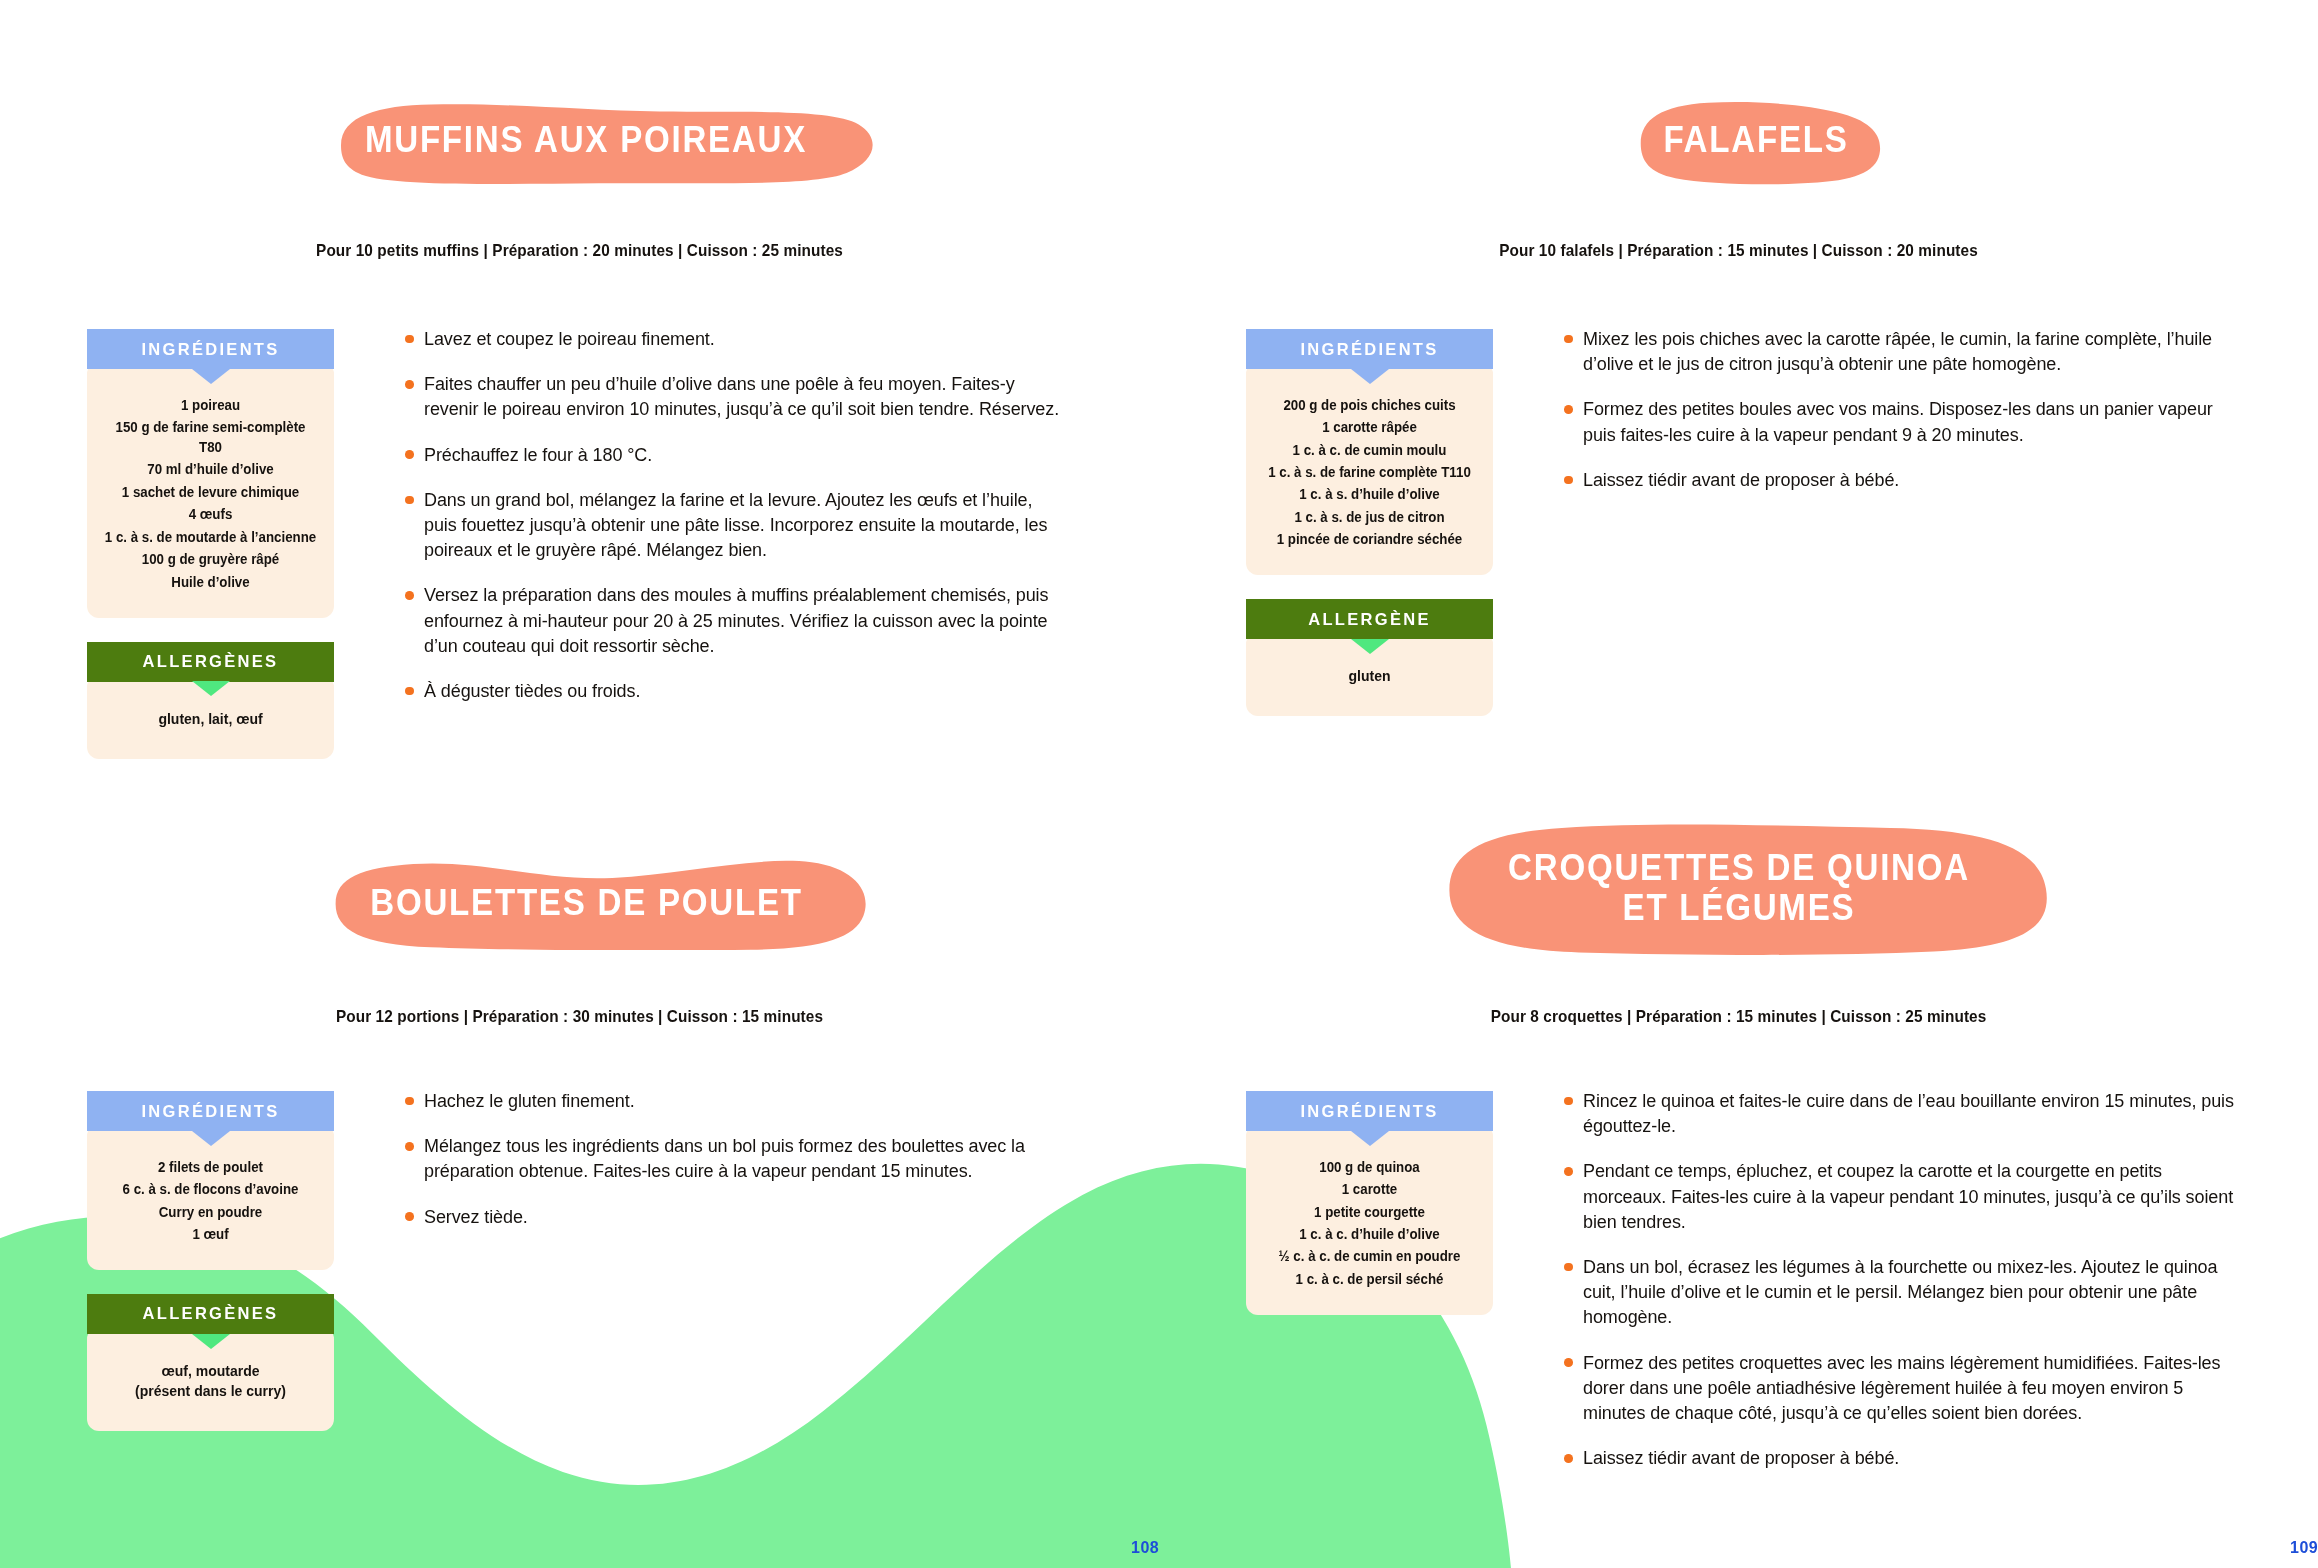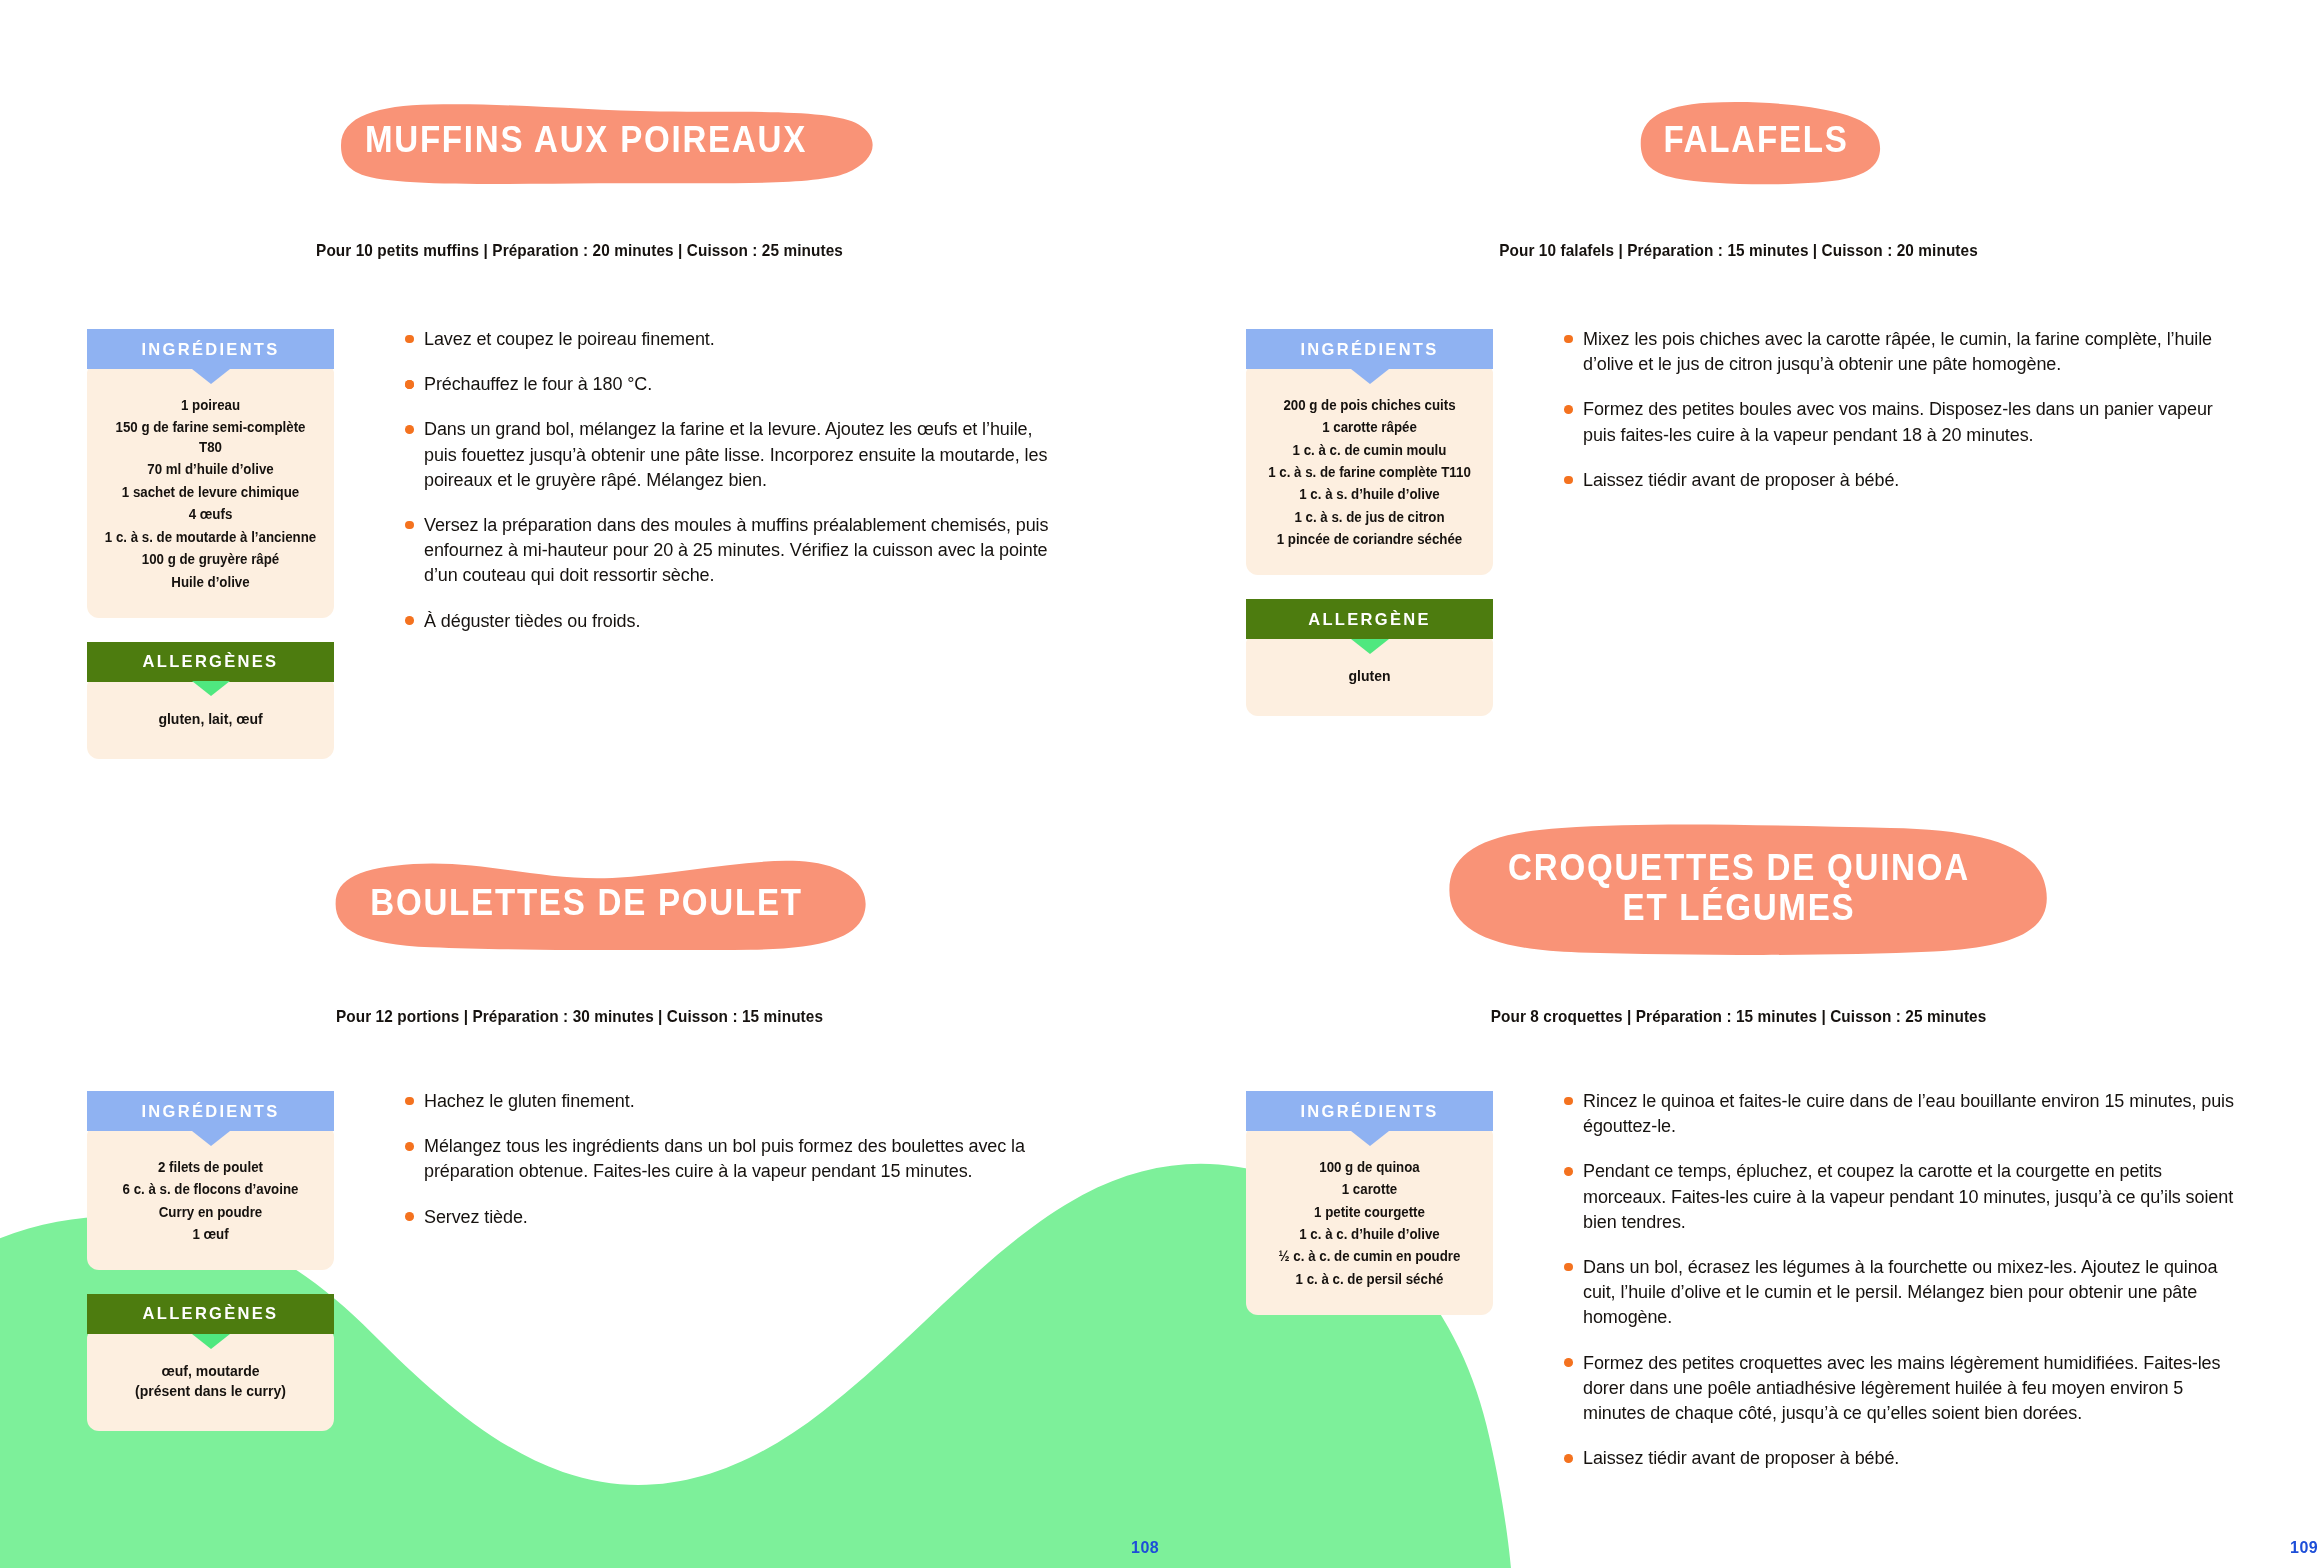--- a/index.html
+++ b/index.html
@@ -190,20 +190,21 @@
         </div>
       </div>
 
       <div class="steps" style="left:405px; top:327px; width:658px;">
         <div class="step">
           <span class="step-bullet"></span>
           <span>Lavez et coupez le poireau finement.</span>
         </div>
         <div class="step">
           <span class="step-bullet"></span>
+          <span>Faites chauffer un peu d’huile d’olive dans une poêle à feu moyen. Faites-y revenir le poireau environ 10 minutes, jusqu’à ce qu’il soit bien tendre. Réservez.</span>
         </div>
         <div class="step">
           <span class="step-bullet"></span>
           <span>Préchauffez le four à 180 °C.</span>
         </div>
         <div class="step">
           <span class="step-bullet"></span>
           <span>Dans un grand bol, mélangez la farine et la levure. Ajoutez les œufs et l’huile, puis fouettez jusqu’à obtenir une pâte lisse. Incorporez ensuite la moutarde, les poireaux et le gruyère râpé. Mélangez bien.</span>
         </div>
         <div class="step">
@@ -309,21 +310,21 @@
         </div>
       </div>
 
       <div class="steps" style="left:405px; top:327px; width:675px;">
         <div class="step">
           <span class="step-bullet"></span>
           <span>Mixez les pois chiches avec la carotte râpée, le cumin, la farine complète, l’huile d’olive et le jus de citron jusqu’à obtenir une pâte homogène.</span>
         </div>
         <div class="step">
           <span class="step-bullet"></span>
-          <span>Formez des petites boules avec vos mains. Disposez-les dans un panier vapeur puis faites-les cuire à la vapeur pendant 18 à 20 minutes.</span>
+          <span>Formez des petites boules avec vos mains. Disposez-les dans un panier vapeur puis faites-les cuire à la vapeur pendant 9 à 20 minutes.</span>
         </div>
         <div class="step">
           <span class="step-bullet"></span>
           <span>Laissez tiédir avant de proposer à bébé.</span>
         </div>
       </div>
     </div>
 
     <div class="recipe" style="left:0; top:762px; width:1159px;">
 

